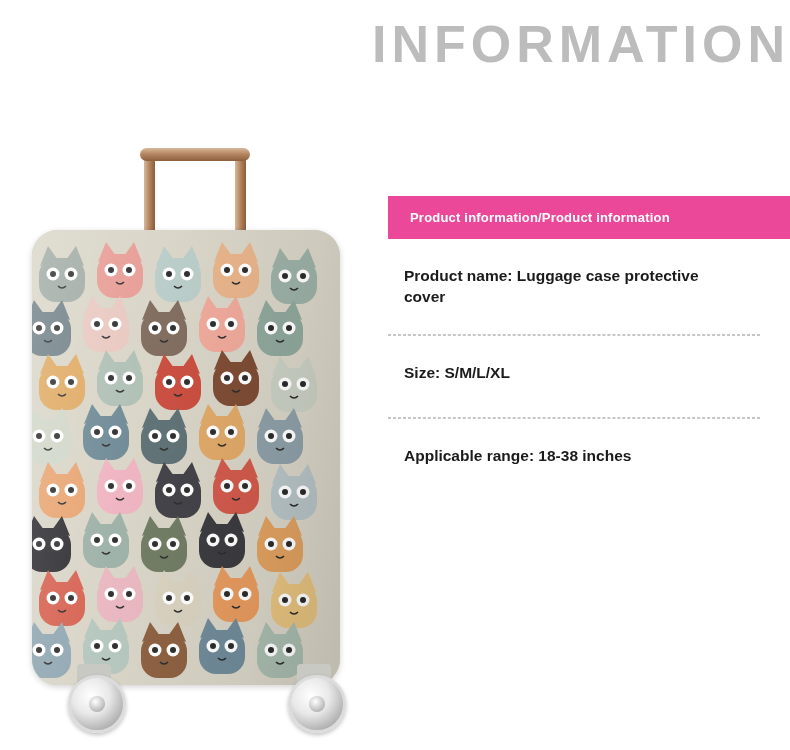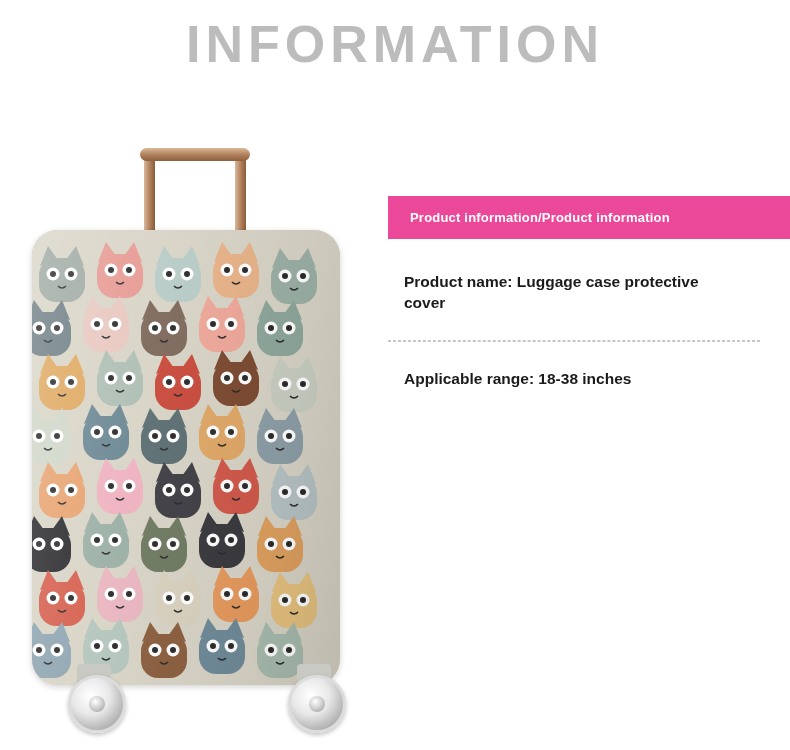--- a/index.html
+++ b/index.html
@@ -19,21 +19,21 @@
     height: 750px;
     background: #ffffff;
   }
 
   
   .page-title {
     position: absolute;
     top: 14px;
     left: 0;
     width: 790px;
-    text-align: center;
+    text-align: right;
     font-size: 52px;
     font-weight: bold;
     letter-spacing: 5px;
     color: #bcbcbc;
     font-family: "Liberation Sans", sans-serif;
     user-select: none;
   }
 
   
   .product-photo {
@@ -138,21 +138,21 @@
     background: #ec4899;
     color: #ffffff;
     font-size: 13px;
     font-weight: bold;
     padding: 14px 0 14px 22px;
     letter-spacing: 0.2px;
     box-sizing: border-box;
     width: 412px;
   }
   .info-list {
-    margin-top: 6px;
+    margin-top: 0;
   }
   .info-row {
     position: relative;
     padding: 22px 8px 22px 16px;
     font-size: 15.5px;
     font-weight: bold;
     color: #1b1b1b;
     line-height: 1.38;
     box-sizing: border-box;
   }
@@ -339,19 +339,22 @@
     <div class="wheel wheel-left"></div>
     <div class="wheel wheel-right"></div>
   </div>
 
   <div class="info-panel">
     <div class="info-header">Product information/Product information</div>
     <div class="info-list">
       <div class="info-row row-name">
         <span class="row-text">Product name: Luggage case protective cover</span>
       </div>
+      <div class="info-row row-size">
+        <span class="row-text">Size: S/M/L/XL</span>
+      </div>
       <div class="info-row row-range">
         <span class="row-text">Applicable range: 18-38 inches</span>
       </div>
     </div>
   </div>
 
 </div>
 
 </body></html>

